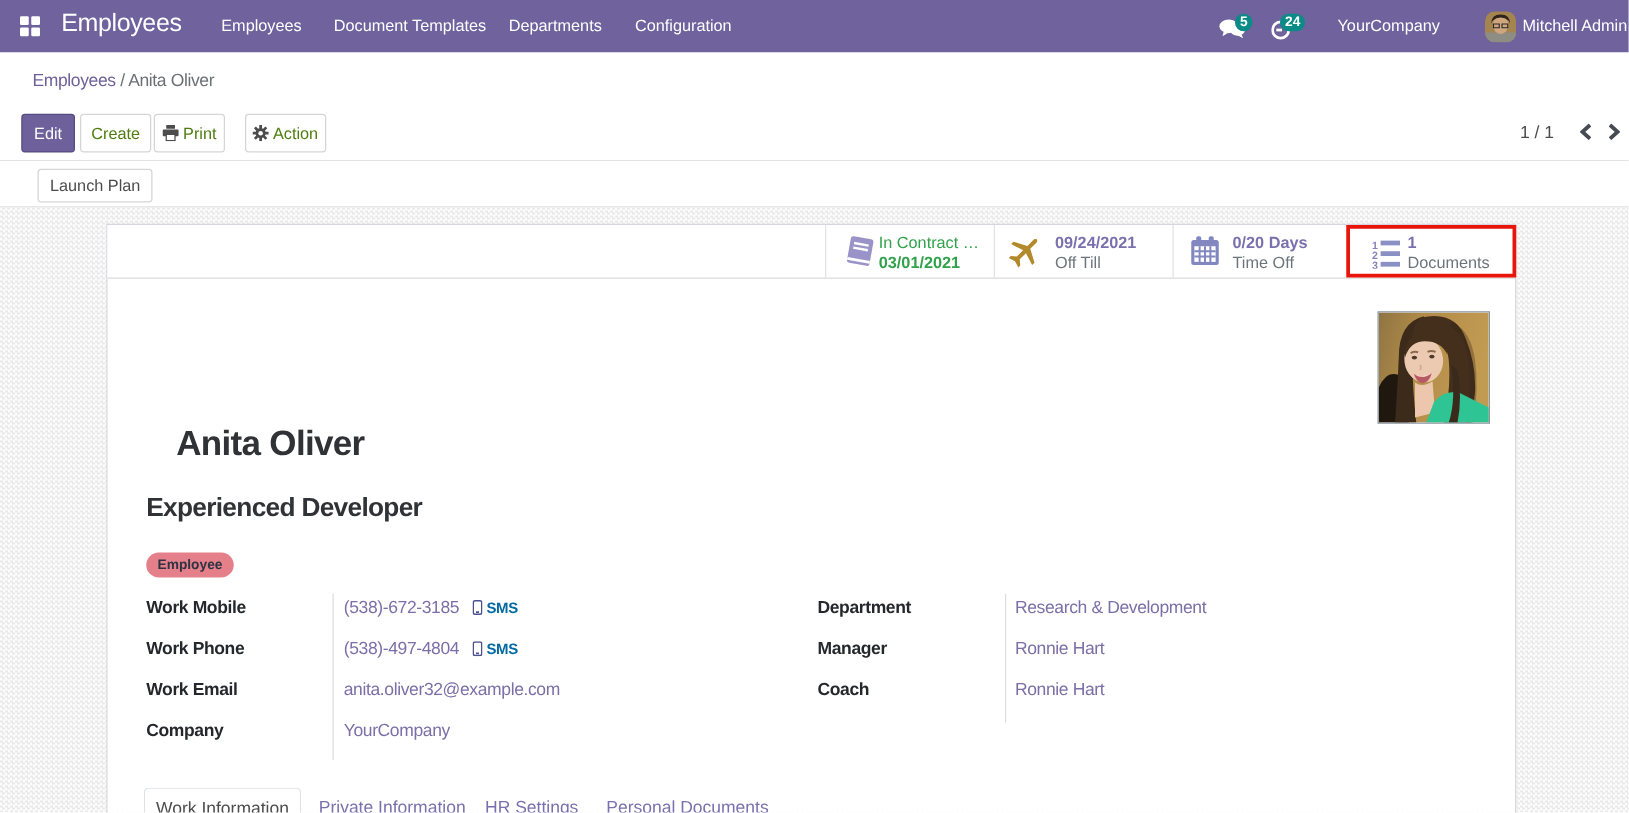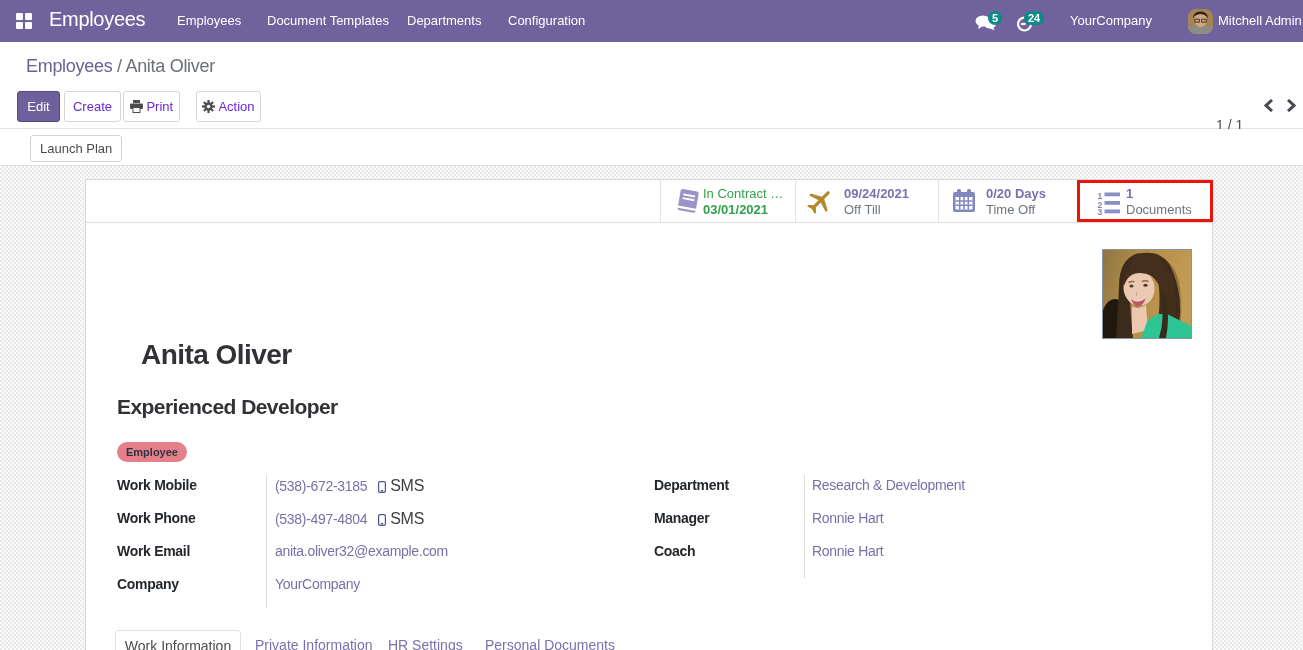--- a/index.html
+++ b/index.html
@@ -11,28 +11,28 @@
 .nav-grid { position:absolute; left:16px; top:13px; width:16px; height:16px; }
 .nav-grid div { position:absolute; width:7.3px; height:7.3px; background:#fff; border-radius:1px; }
 .brand { position:absolute; left:49px; top:8px; font-size:20px; color:#fff; letter-spacing:-0.3px; }
 .menu { position:absolute; top:13px; font-size:13px; color:#fff; }
 .sys { position:absolute; top:13px; font-size:13px; color:#fff; }
 .badge { position:absolute; background:#0b8b87; color:#fff; font-size:11px; font-weight:bold; border-radius:8px; height:14px; line-height:14px; padding:0 4px; }
 .avatar { position:absolute; left:1188px; top:9px; width:25px; height:25px; border-radius:8px; overflow:hidden; }
 
 
 .cpanel { position:absolute; top:42px; left:0; width:1303px; height:87px; background:#fff; border-bottom:1px solid #e3e3e3; }
-.breadcrumb { position:absolute; left:26px; top:56px; font-size:18px; color:#6b7075; letter-spacing:-0.3px; }
+.breadcrumb { position:absolute; left:26px; top:56px; font-size:14px; color:#6b7075; letter-spacing:-0.3px; }
 .breadcrumb a { color:#6e6198; text-decoration:none; }
-.btn { position:absolute; top:91px; height:31px; font-size:13px; line-height:29px; text-align:center; border-radius:3px; border:1px solid #d5d5d5; background:#fff; color:#6d28d9; }
+.btn { position:absolute; top:91px; height:31px; font-size:13px; line-height:29px; text-align:center; border-radius:3px; border:1px solid #d5d5d5; background:#fff; color:#4d7c0f; }
 .btn-edit { left:17px; width:43px; background:#6e609b; border-color:#564b80; color:#fff; }
 .btn-create { left:64px; width:57px; }
 .btn-print { left:123px; width:57px; }
 .btn-action { left:196px; width:65px; }
-.pager { position:absolute; top:97px; left:1216px; font-size:14px; color:#4c4c4c;margin-top:20px; }
+.pager { position:absolute; top:97px; left:1216px; font-size:14px; color:#4c4c4c; }
 
 
 .statusbar { position:absolute; top:129px; left:0; width:1303px; height:37px; background:#fff; border-bottom:1px solid #e0e0e0; }
 .btn-launch { position:absolute; top:6px; left:18px; height:27px; line-height:25px; padding:0 9px; font-size:13px; border:1px solid #d5d5d5; border-radius:3px; background:#fff; color:#4c4c4c;margin-left:12px; }
 
 
 .content { position:absolute; top:166px; left:0; width:1303px; height:484px;
   background:repeating-conic-gradient(#e9e9e9 0% 25%, #fcfcfc 0% 50%) 0 0/4px 4px; }
 
 
@@ -47,21 +47,21 @@
 
 .photo { position:absolute; left:1016px; top:69px; width:90px; height:90px; border:1px solid #8795a3; }
 
 .h1 { position:absolute; left:31px; top:159px; font-size:28px; font-weight:bold; color:#303236; letter-spacing:-0.55px;margin-left:24px; }
 .h3 { position:absolute; left:31px; top:215px; font-size:21px; font-weight:bold; color:#303236; letter-spacing:-0.55px;text-align:right; }
 .pill { position:absolute; left:31px; top:262px; height:20px; line-height:20px; padding:0 9px; background:#e5808a; color:#2c3342; border-radius:10px; font-size:11px; font-weight:bold; }
 
 .flabel { position:absolute; font-size:14px; font-weight:bold; color:#24282c; letter-spacing:-0.3px; }
 .fval { position:absolute; font-size:14px; color:#7b6fa7; letter-spacing:-0.3px; }
 .vsep { position:absolute; width:1px; background:#ddd; }
-.smsgrp { color:#404040; font-weight:normal; font-size:16px; }
+.smsgrp { color:#0369a1; font-weight:bold; font-size:12px; }
 
 .tab-active { position:absolute; left:29px; top:450px; width:126px; height:30px; background:#fff; border:1px solid #dee2e6; border-bottom:none; border-radius:4px 4px 0 0; text-align:center; line-height:30px; font-size:14px; color:#4c4c4c; }
 .tab { position:absolute; top:450px; height:30px; line-height:30px; font-size:14px; color:#7a70ad; }
 </style>
 </head>
 <body>
 
 <div class="nav">
   <div class="nav-grid">
     <div style="left:0;top:0"></div>

